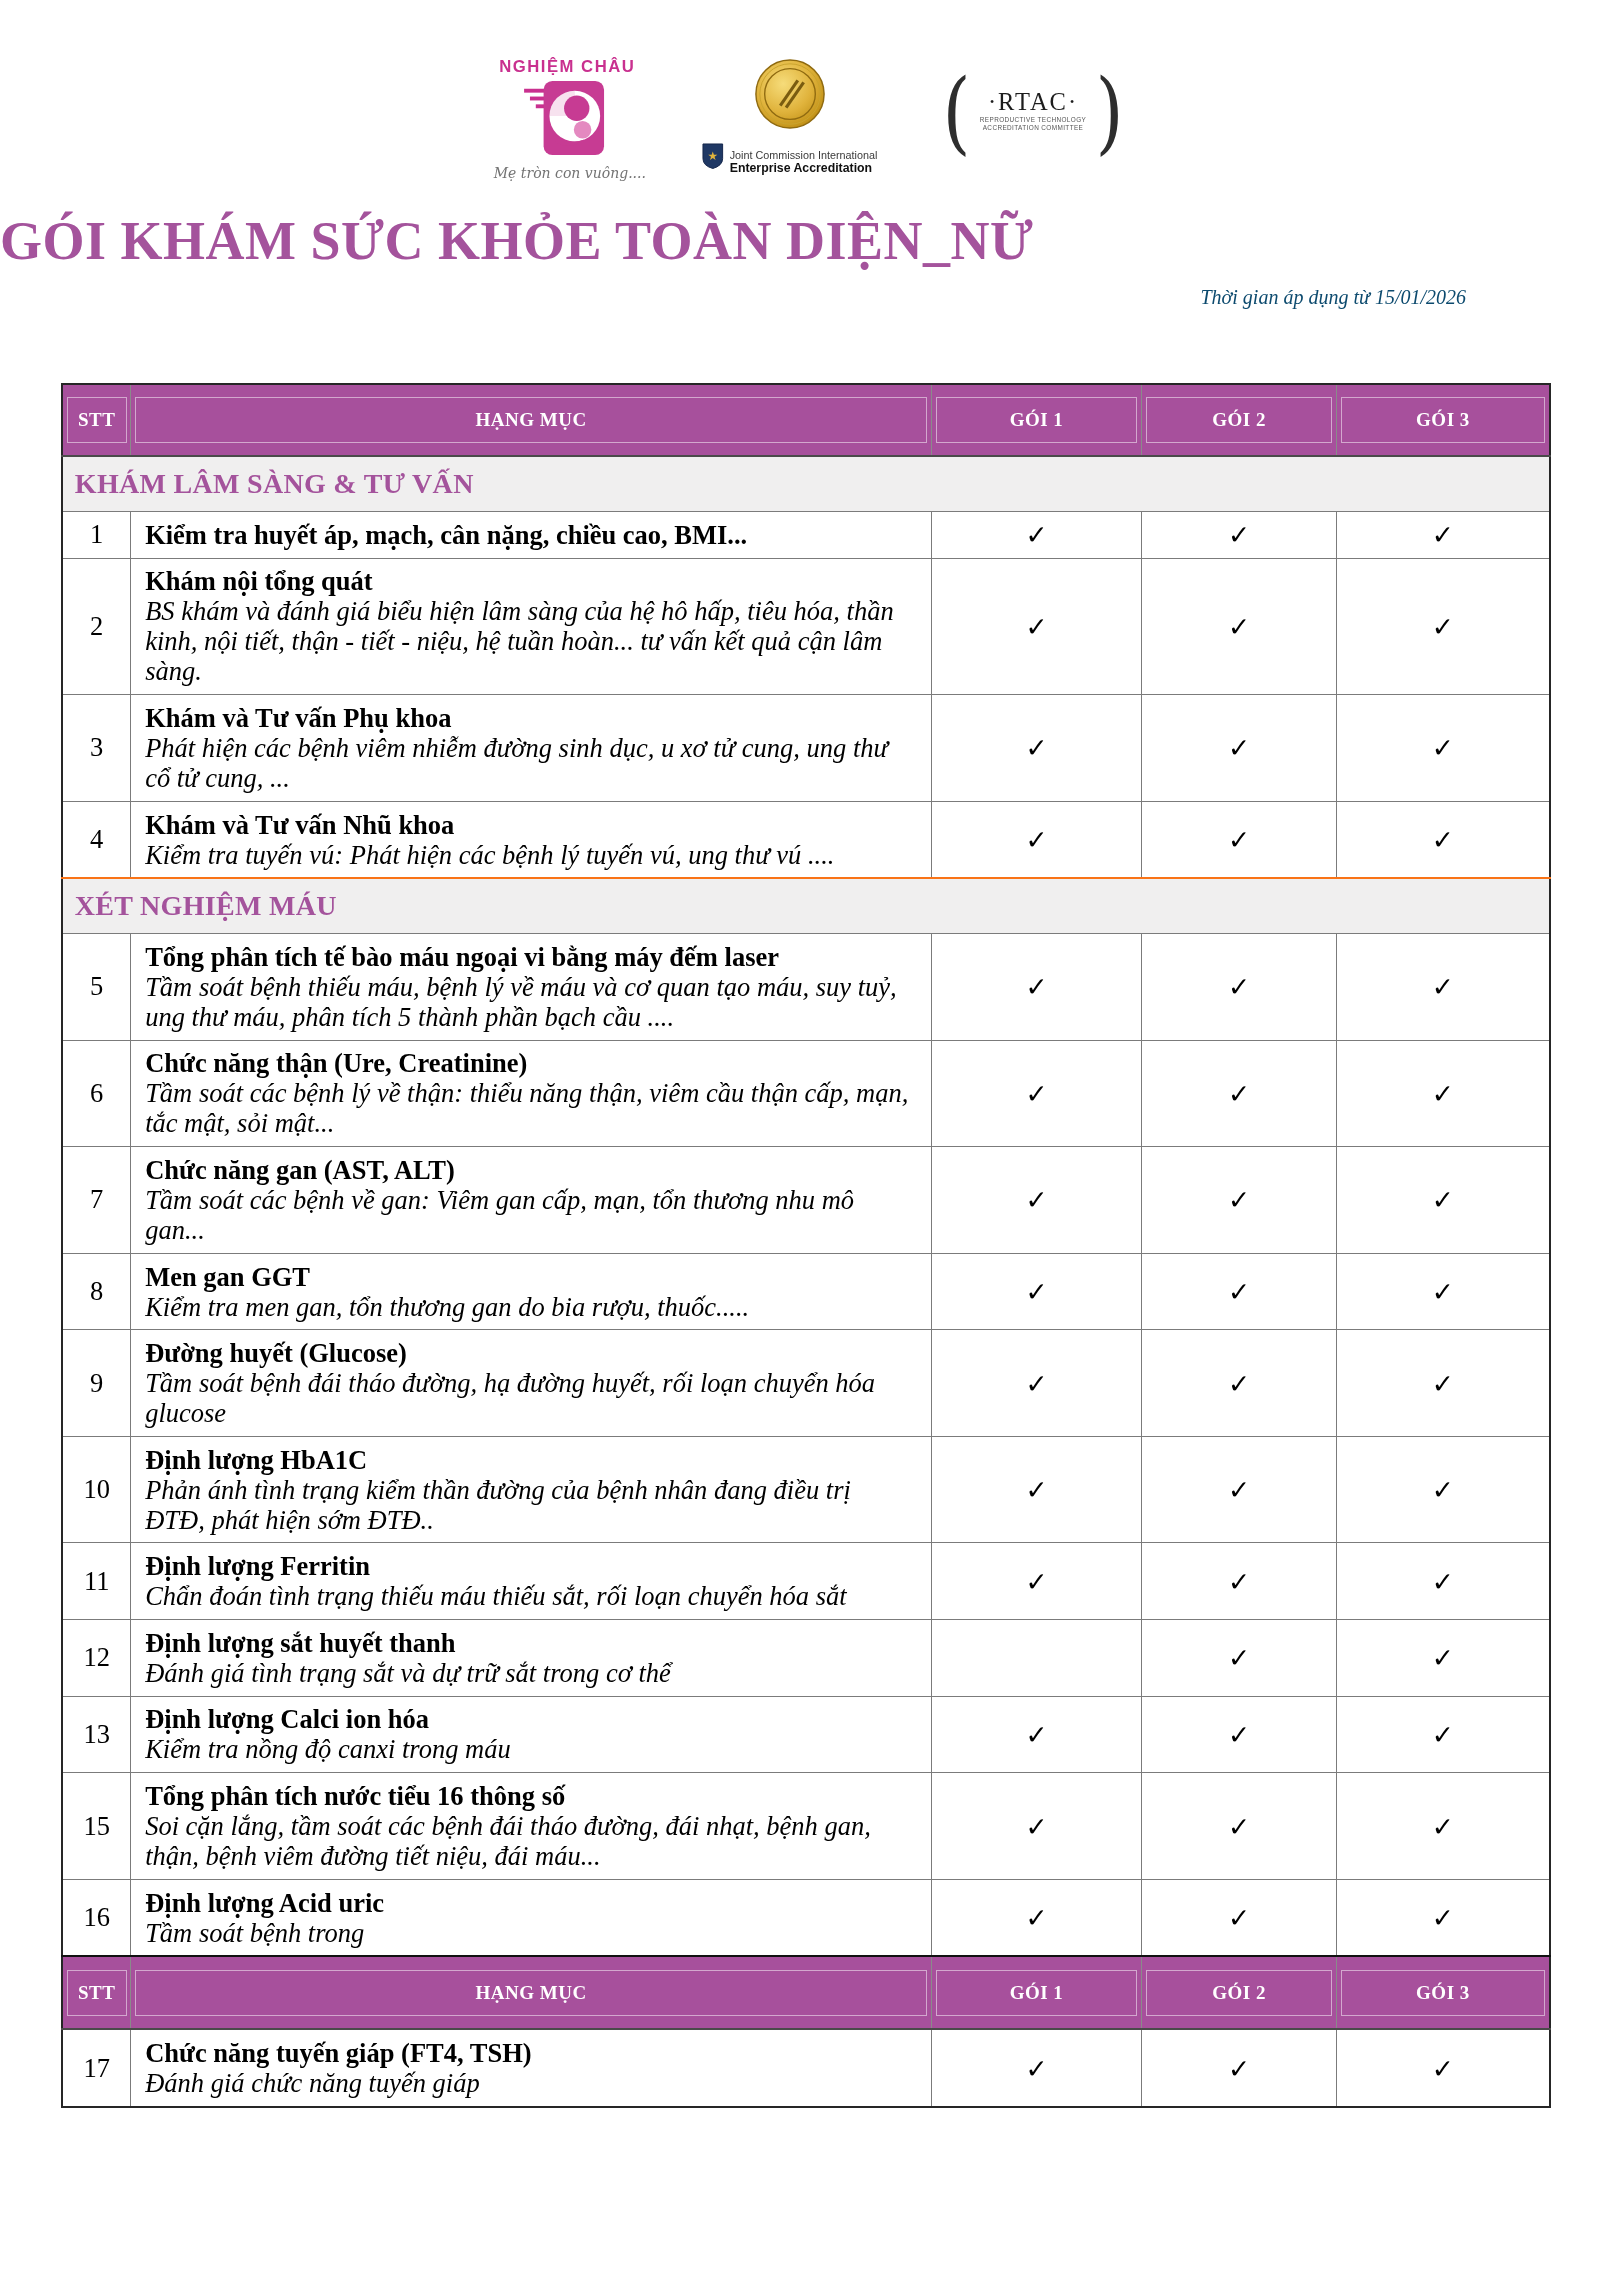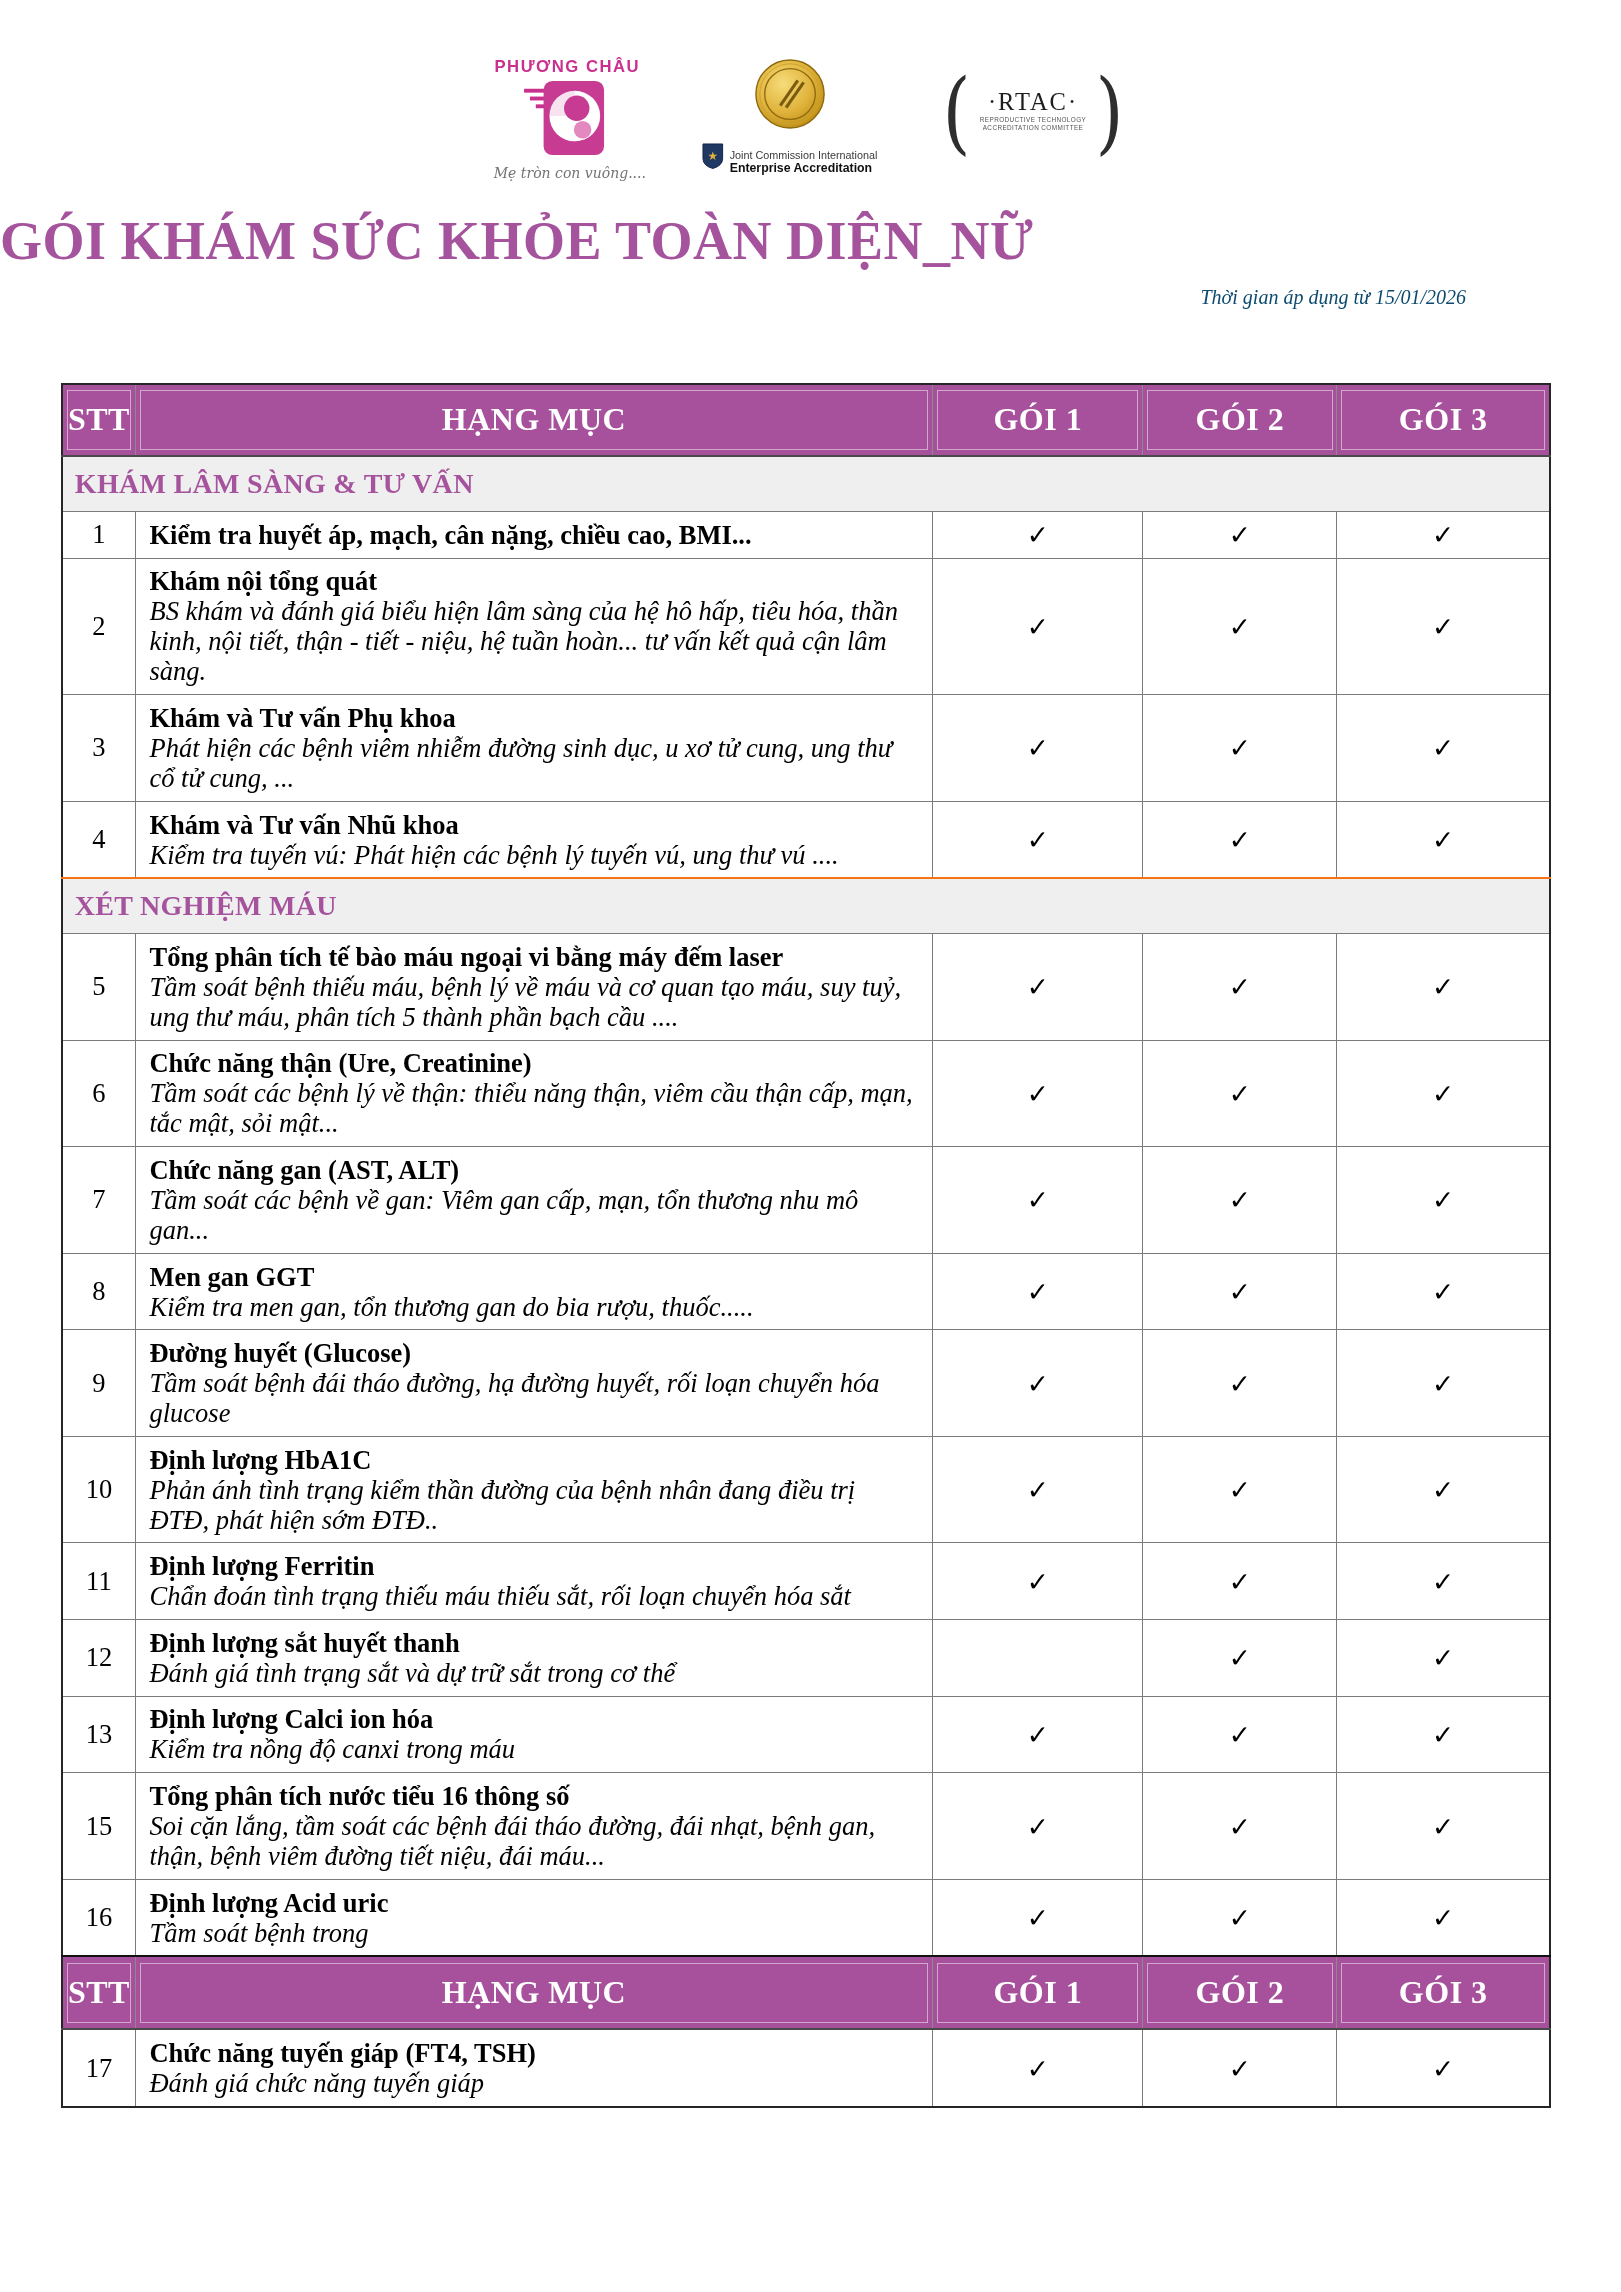--- a/index.html
+++ b/index.html
@@ -70,21 +70,21 @@
   tr.head-row td{
     background:#A7509C;
     border-color:#8a8a8a;
     border-bottom:2px solid #4a4a4a;
     padding:4.9px 3.9px;
     height:61px;
   }
   tr.head-row.thick-top td{border-top:2.9px solid #111;}
   .hdr-inner{
     border:1px solid rgba(255,255,255,.5);
-    color:#fff;font-weight:bold;font-size:32px;
+    color:#fff;font-weight:bold;font-size:19px;
     text-align:center;letter-spacing:0.5px;
     padding:10.8px 0;
   }
   tr.section-row td{
     background:#F0EFEF;
     color:#A4539C;font-weight:bold;font-size:28px;
     padding:10.8px 11.8px;letter-spacing:0.3px;
     border-top:2px solid #f97316;
   }
   td.stt{text-align:center;font-size:26.5px;padding:3.9px 2px;}
@@ -97,21 +97,21 @@
   }
 </style>
 </head>
 <body>
 
 <div class="page">
 
   <div class="logo-band">
 
     <div class="logo-pc">
-      <div class="pc-word">PHƯƠNG CHÂU</div>
+      <div class="pc-word">NGHIỆM CHÂU</div>
       <div class="pc-mark">
         <svg width="102" height="78" viewBox="0 0 104 80">
           <rect x="8" y="10" width="24" height="4" fill="#C9308F"></rect>
           <rect x="14" y="18" width="18" height="4" fill="#C9308F"></rect>
           <rect x="20" y="26" width="12" height="4" fill="#C9308F"></rect>
           <rect x="28" y="2" width="62" height="76" rx="9" fill="#C73B93"></rect>
           <circle cx="60" cy="38" r="26" fill="#ffffff"></circle>
           <path d="M60 12 A26 26 0 0 0 34 38 L60 38 Z" fill="#C73B93" opacity="0.15"></path>
           <circle cx="62" cy="30" r="13" fill="#C73B93"></circle>
           <circle cx="68" cy="52" r="9" fill="#E489C0"></circle>

